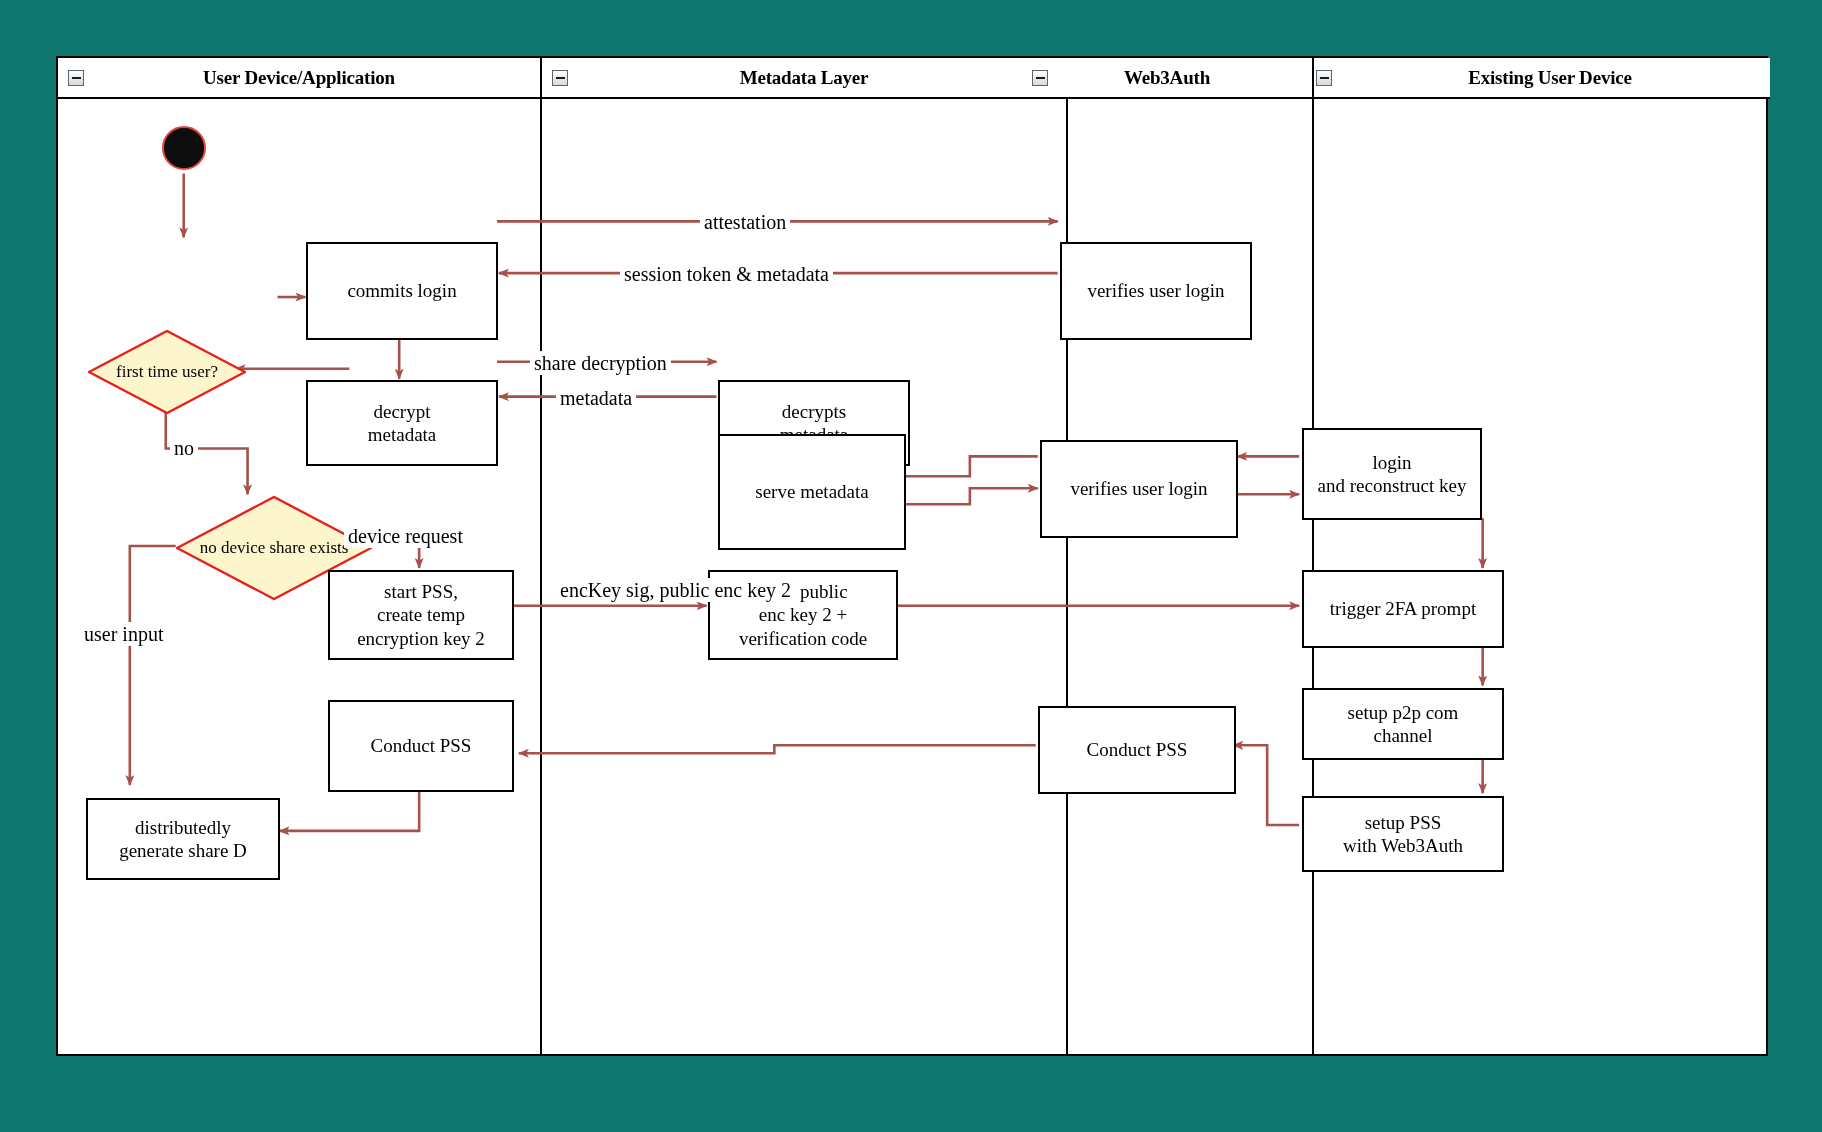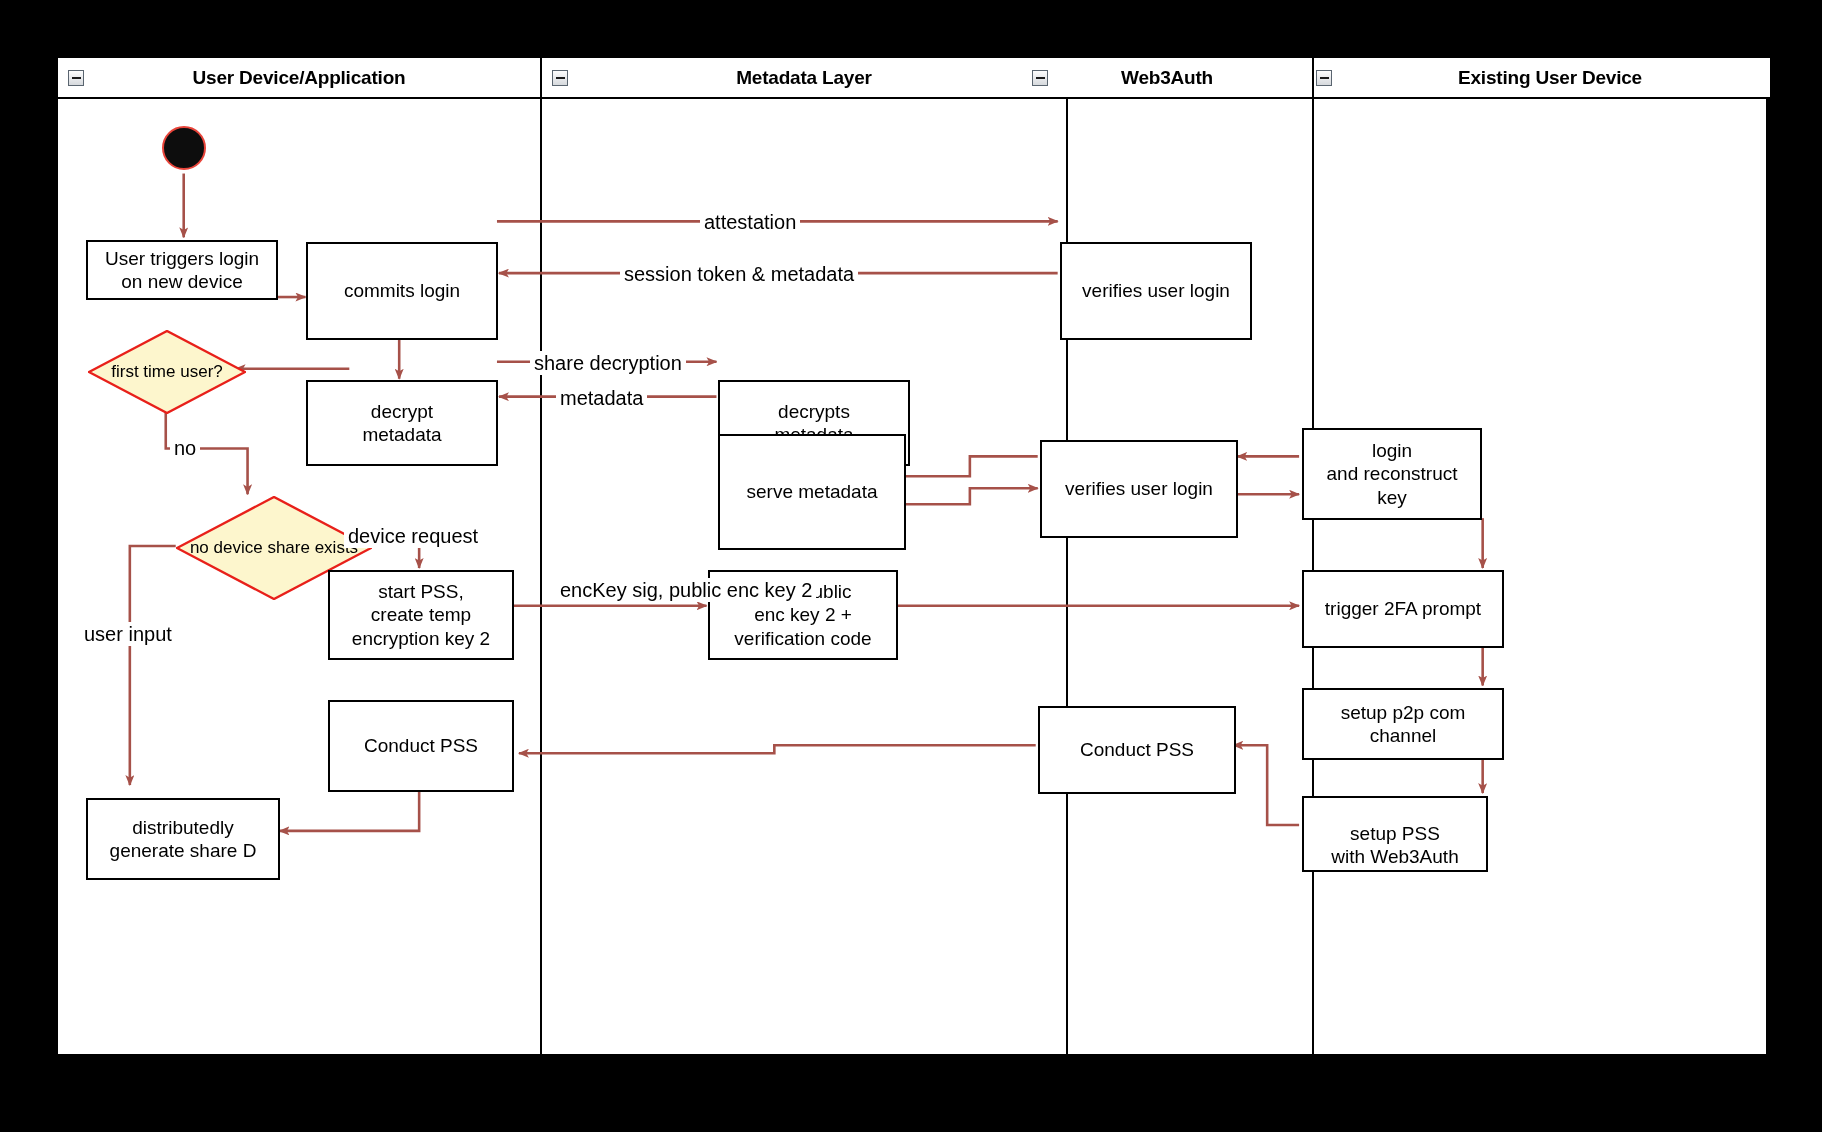--- a/index.html
+++ b/index.html
@@ -5,22 +5,23 @@
   * { box-sizing: border-box; }
   html, body {
     margin: 0; padding: 0;
     background: #ffffff;
     font-family: "Liberation Sans", sans-serif;
   }
   #canvas {
     position: relative;
     width: 1822px;
     height: 1132px;
-    background: #000000;
+    background: #0f766e;
     overflow: hidden;
+    font-family: Liberation Serif, serif;
   }
 
   
   .pool {
     position: absolute;
     left: 56px; top: 56px;
     width: 1712px; height: 1000px;
     border: 2px solid #000;
     background: #fff;
   }
@@ -229,26 +230,20 @@
         <path d="M980,690 L718,690 L718,698 L462,698"></path>
 
         <path d="M1244,770 L1212,770 L1212,690 L1178,690"></path>
 
         <path d="M362,734 L362,776 L222,776"></path>
       </g>
     </svg>
 
     <div class="start-node" style="left:104px; top:68px;"></div>
 
-    <div class="node" style="left:28px; top:182px; width:192px; height:60px;">
-      <div>
-        <span>User triggers login</span>
-        <span>on new device</span>
-      </div>
-    </div>
 
     <div class="node" style="left:248px; top:184px; width:192px; height:98px;">
       <span>commits login</span>
     </div>
 
     <div class="node" style="left:1002px; top:184px; width:192px; height:98px;">
       <span>verifies user login</span>
     </div>
 
     <div class="node" style="left:248px; top:322px; width:192px; height:86px;">
@@ -328,21 +323,21 @@
     </div>
 
     <div class="node" style="left:270px; top:642px; width:186px; height:92px;">
       <span>Conduct PSS</span>
     </div>
 
     <div class="node" style="left:980px; top:648px; width:198px; height:88px;">
       <span>Conduct PSS</span>
     </div>
 
-    <div class="node" style="left:1244px; top:738px; width:186px; height:76px;align-items:flex-end;">
+    <div class="node" style="left:1244px; top:738px; width:202px; height:76px;">
       <div>
         <span>setup PSS</span>
         <span>with Web3Auth</span>
       </div>
     </div>
 
     <div class="node" style="left:28px; top:740px; width:194px; height:82px;">
       <div>
         <span>distributedly</span>
         <span>generate share D</span>

